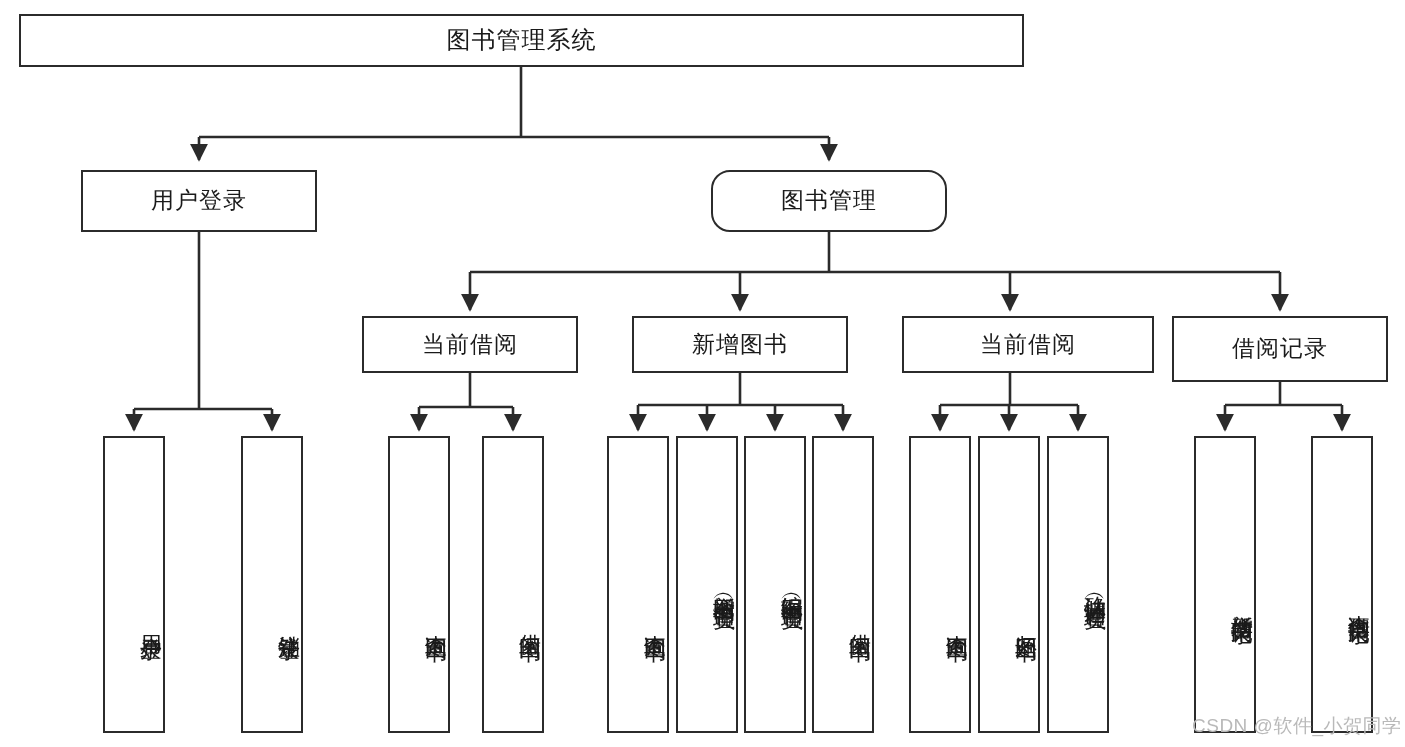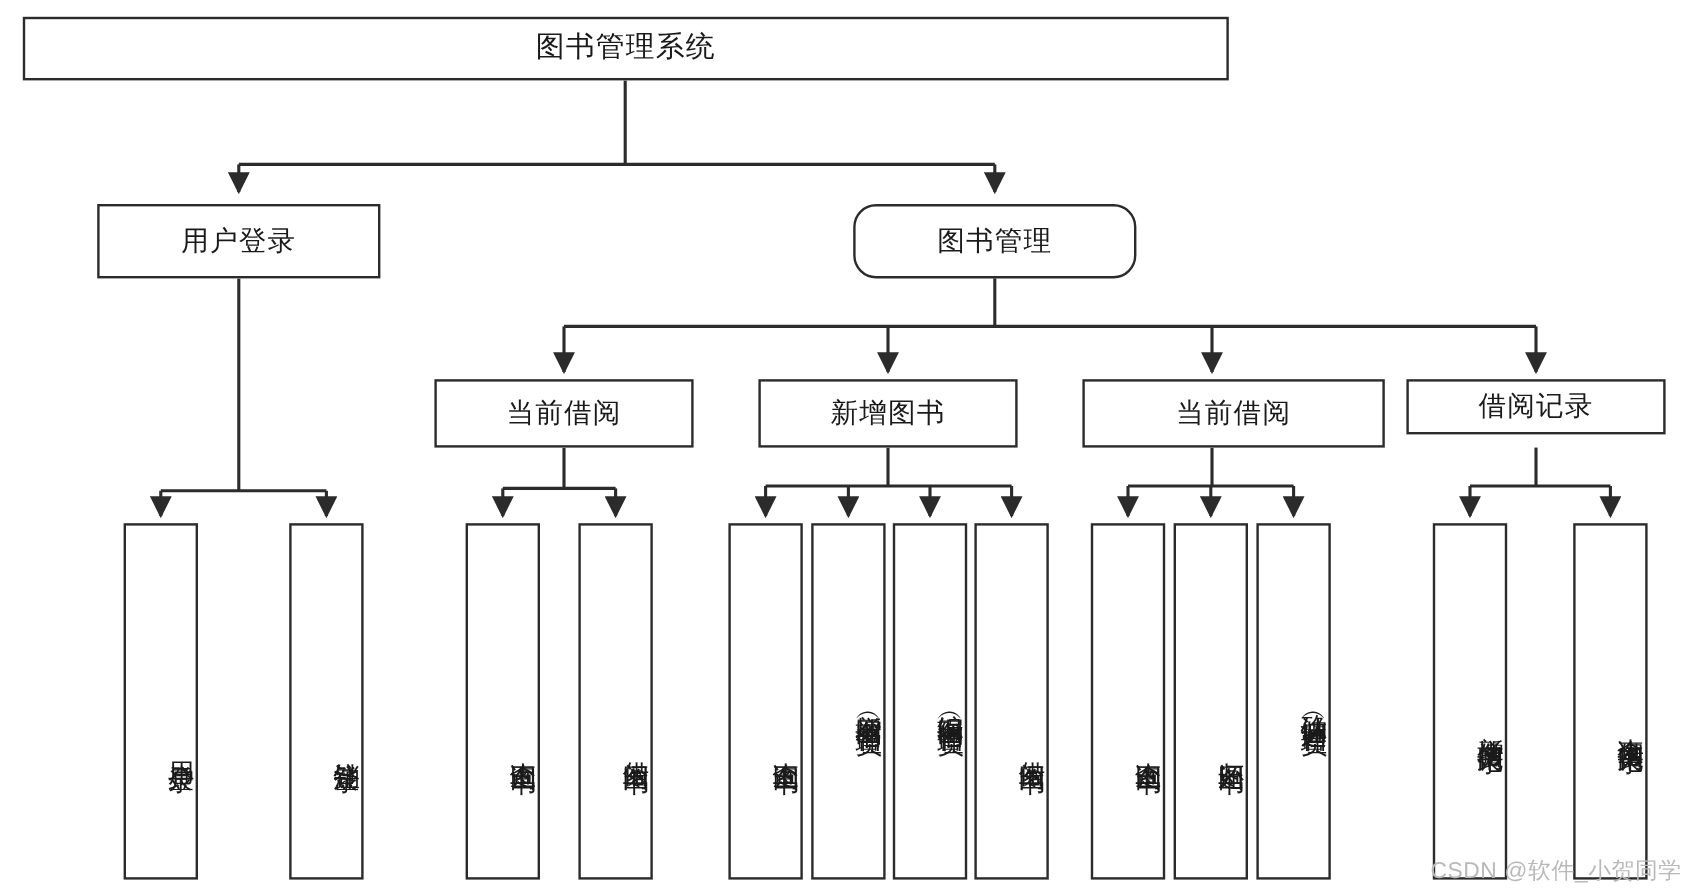--- a/index.html
+++ b/index.html
@@ -122,21 +122,21 @@
   </svg>
 
   <div class="node horiz root" style="left:19px; top:14px; width:1005px; height:53px;">图书管理系统</div>
 
   <div class="node horiz" style="left:81px; top:170px; width:236px; height:62px;">用户登录</div>
   <div class="node horiz" style="left:711px; top:170px; width:236px; height:62px;border-radius:19px;">图书管理</div>
 
   <div class="node horiz" style="left:362px; top:316px; width:216px; height:57px;">当前借阅</div>
   <div class="node horiz" style="left:632px; top:316px; width:216px; height:57px;">新增图书</div>
   <div class="node horiz" style="left:902px; top:316px; width:252px; height:57px;">当前借阅</div>
-  <div class="node horiz" style="left:1172px; top:316px; width:216px; height:46px;">借阅记录</div>
+  <div class="node horiz" style="left:1172px; top:316px; width:216px; height:66px;">借阅记录</div>
 
   <div class="node vert" style="left:103px; top:436px; width:62px; height:297px; padding-top:72px;">用户登录</div>
   <div class="node vert" style="left:241px; top:436px; width:62px; height:297px; padding-top:72px;">注销登录</div>
 
   <div class="node vert" style="left:388px; top:436px; width:62px; height:297px; padding-top:72px;">查询图书</div>
   <div class="node vert" style="left:482px; top:436px; width:62px; height:297px; padding-top:72px;">借阅图书</div>
 
   <div class="node vert" style="left:607px; top:436px; width:62px; height:297px; padding-top:72px;">查询图书</div>
   <div class="node vert tall-pad" style="left:676px; top:436px; width:62px; height:297px; padding-top:4px;">新增图书（管理员）</div>
   <div class="node vert tall-pad" style="left:744px; top:436px; width:62px; height:297px; padding-top:4px;">编辑图书（管理员）</div>

